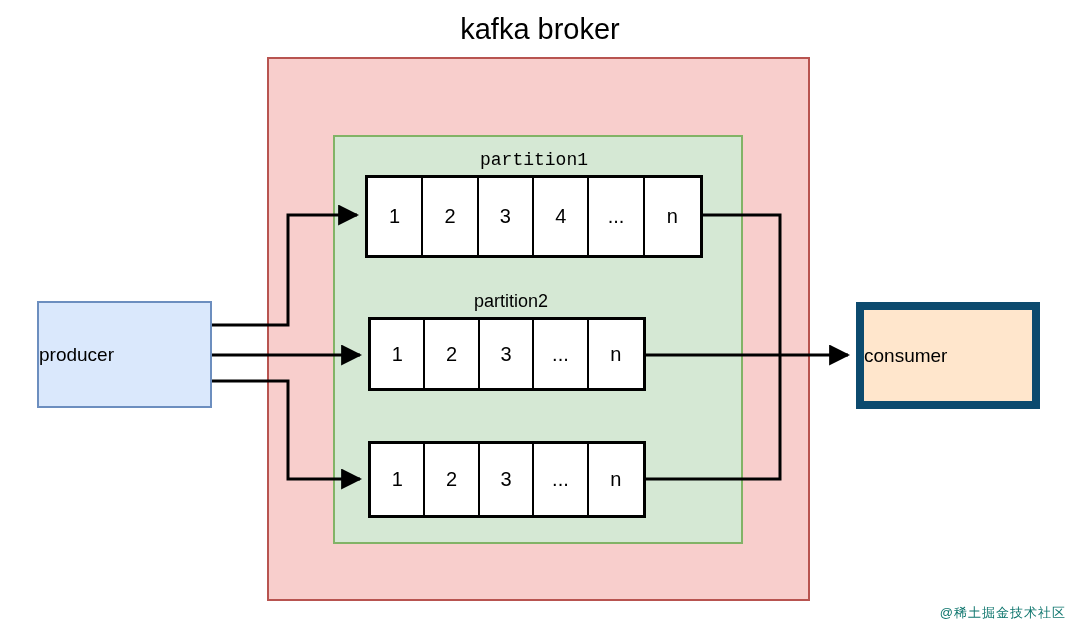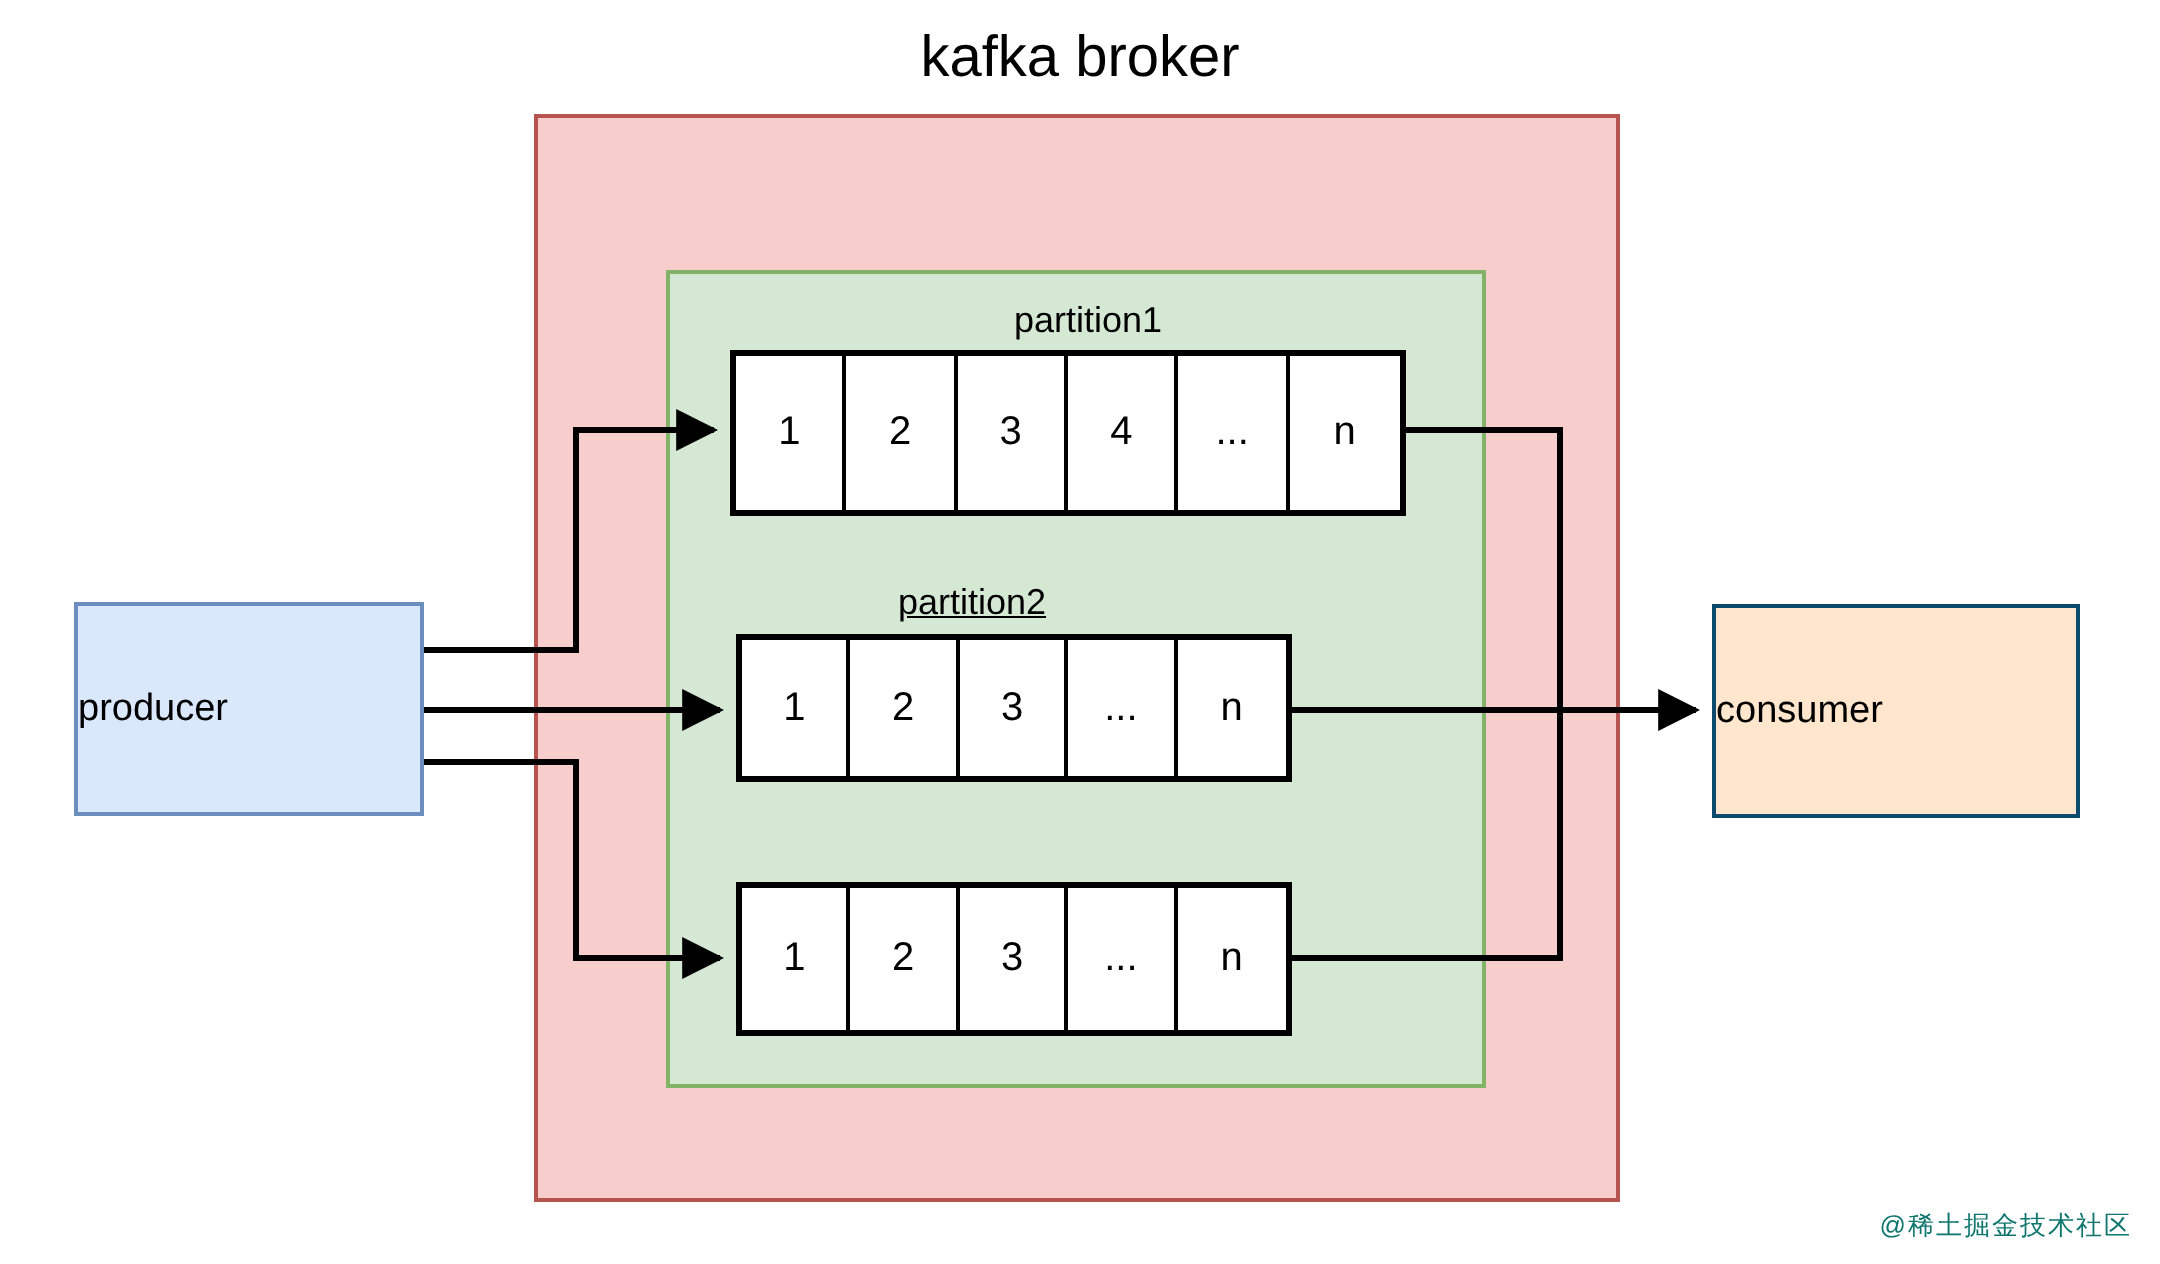--- a/index.html
+++ b/index.html
@@ -67,21 +67,21 @@
   .producer-box {
     left: 37px; top: 301px;
     width: 175px; height: 107px;
     background: #dae8fc;
     border: 2px solid #6c8ebf;
   }
   .consumer-box {
     left: 856px; top: 302px;
     width: 184px; height: 107px;
     background: #ffe6cc;
-    border: 2px solid #0c4a6e;
+    border: 8px solid #0c4a6e;
   }
 
   
   .partition-row {
     display: flex;
     box-sizing: border-box;
     border: 3px solid #000000;
     background: #ffffff;
   }
   .cell {
@@ -97,22 +97,22 @@
   }
   .cell:last-child { border-right: none; }
 
   .p1 { left: 365px; top: 175px; width: 338px; height: 83px; }
   .p1 .cell { width: 56.33px; }
   .p2 { left: 368px; top: 317px; width: 278px; height: 74px; }
   .p2 .cell { width: 55.6px; }
   .p3 { left: 368px; top: 441px; width: 278px; height: 77px; }
   .p3 .cell { width: 55.6px; }
 
-  .p1-label { left: 375px; top: 150px; width: 338px; }
-  .p2-label { left: 347px; top: 291px; width: 278px; text-decoration: underline; }
+  .p1-label { left: 365px; top: 150px; width: 338px; font-family: Liberation Mono, monospace; }
+  .p2-label { left: 372px; top: 291px; width: 278px; }
   .p3-label { left: 368px; top: 412px; width: 278px; }
 
   
   #wires {
     left: 0; top: 0;
     width: 1080px; height: 632px;
     pointer-events: none;
   }
 
   

